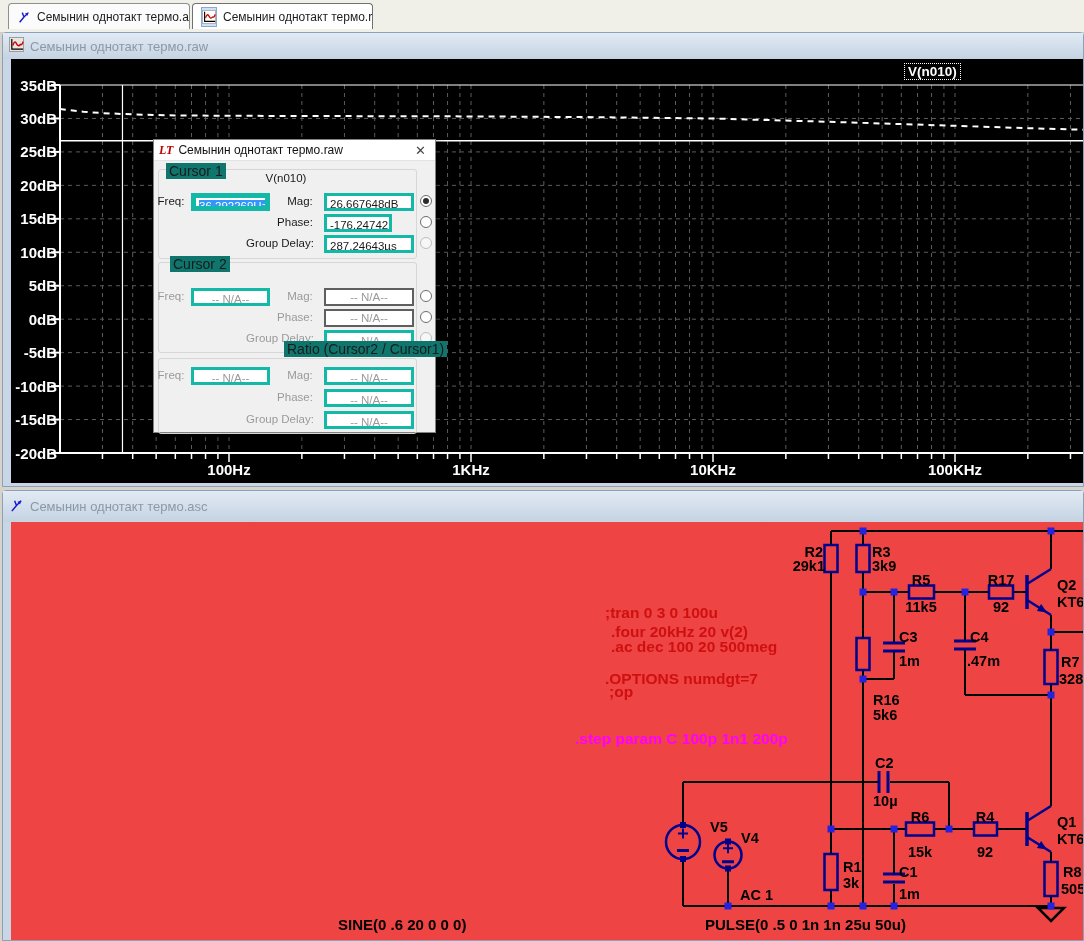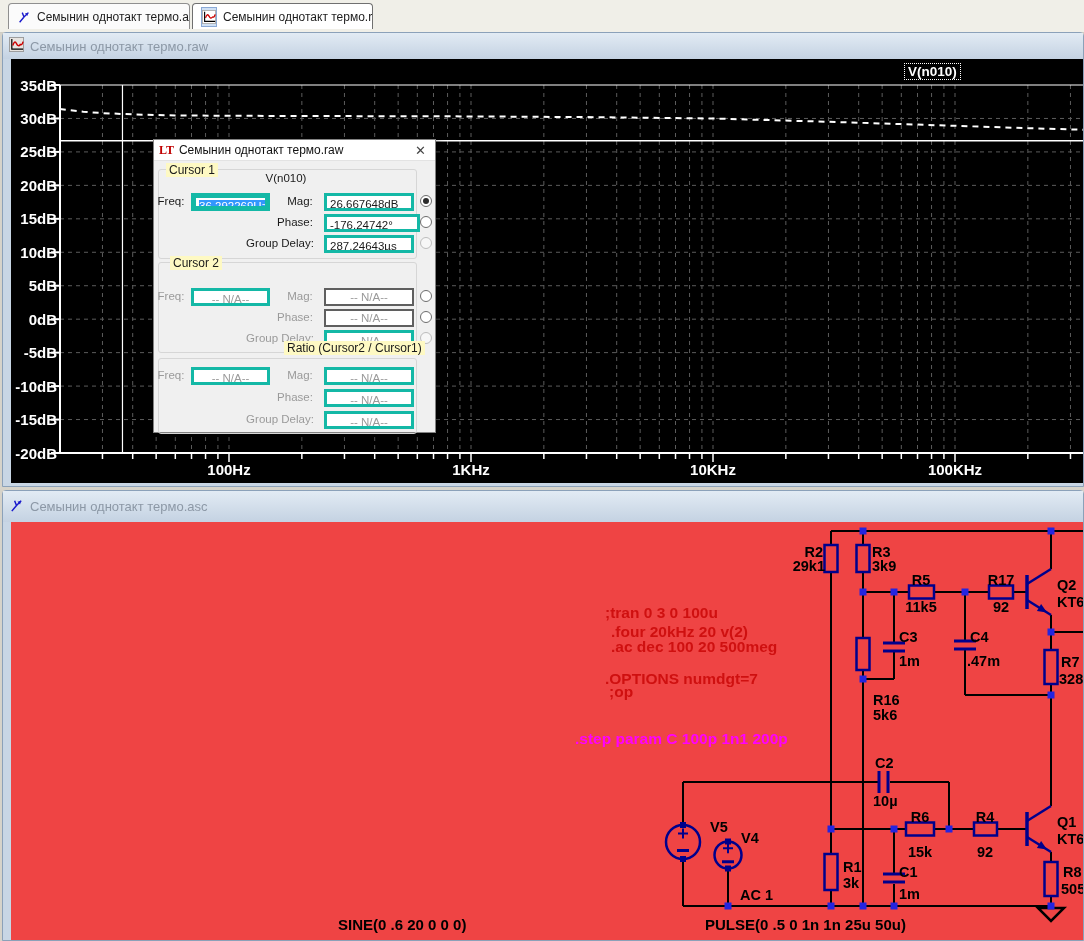--- a/index.html
+++ b/index.html
@@ -19,25 +19,25 @@
   #sch-window .titlebar{height:31px}
   .wave-client{position:absolute;left:8px;top:26px;right:0;bottom:3px;background:#000;overflow:hidden}
   .sch-client{position:absolute;left:8px;top:31px;right:0;bottom:0;background:#ef4444;overflow:hidden}
   
   #plot-svg{position:absolute;left:0;top:0}
   .legend{position:absolute;left:893px;top:4px;color:#fff;font-weight:bold;font-size:13.5px;border:1px dotted #fff;padding:0 3px;background:#000}
   .annotation{position:absolute;left:498px;top:186px;color:#ffff00;font-size:46px;font-weight:600;white-space:nowrap}
   
   .dialog{position:absolute;left:142px;top:80px;width:283px;height:294px;background:#f0f0f0;border:1px solid #828282;box-shadow:3px 3px 8px rgba(0,0,0,.5);box-sizing:border-box;font-size:11.5px;color:#1a1a1a}
   .dlg-title{position:absolute;left:0;top:0;right:0;height:20px;background:#fff;display:flex;align-items:center;gap:5px;padding:0 5px;border-bottom:1px solid #e3e3e3}
-  .lt-logo{color:#c00000;font-weight:bold;font-size:12px;font-family:"Liberation Serif",serif}
+  .lt-logo{color:#c00000;font-weight:bold;font-style:italic;font-size:12px;font-family:"Liberation Serif",serif}
   .dlg-title-text{flex:1;font-size:12px;color:#111}
   .dlg-close{color:#444;font-size:13px;cursor:default;padding:0 4px}
   .groupbox{position:absolute;border:1px solid #d6d6d6;border-radius:3px}
-  .gb-label{position:absolute;background:#fef9c3;padding:0 3px;font-size:12px;color:#1a1a1a;white-space:nowrap}
+  .gb-label{position:absolute;background:#0f766e;padding:0 3px;font-size:14px;color:#1a1a1a;white-space:nowrap}
   .trace-name{position:absolute;left:100px;top:32px;width:64px;text-align:center;color:#1a1a1a}
   .fld-label{position:absolute;text-align:center;white-space:nowrap}
   .fld-label.dim{color:#9a9a9a}
   .fld{position:absolute;height:18px;background:#fff;border:3px solid #14b8a6;box-sizing:border-box;line-height:16px;padding-left:3px;overflow:hidden;white-space:nowrap}
   .fld.na{color:#9a9a9a;text-align:center;padding-left:0}
   .fld.dark{border:2px solid #5f5f5f;line-height:14px}
   .fld.focus{border:5px solid #14b8a6}
   .fld .sel{background:#3297fd;color:#fff}
   .caret{display:inline-block;width:1px;height:12px;background:#000;vertical-align:middle;margin-left:1px}
   .radio{position:absolute;width:12px;height:12px;border-radius:50%;border:1px solid #6d6d6d;background:#fff;box-sizing:border-box}
@@ -218,21 +218,21 @@
 
       <div class="groupbox" style="left:4px;top:29px;width:257px;height:88px"></div>
       <div class="gb-label" style="left:12px;top:23px">Cursor 1</div>
       <div class="trace-name">V(n010)</div>
       <span class="fld-label" style="left:0px;top:55px;width:34px">Freq:</span>
       <div class="fld focus" style="left:37px;top:53px;width:79px"><span class="sel">36.292269Hz</span><span class="caret"></span></div>
       <span class="fld-label" style="left:126px;top:55px;width:40px">Mag:</span>
       <div class="fld" style="left:170px;top:53px;width:90px">26.667648dB</div>
       <span class="radio checked" style="left:266px;top:55px"></span>
       <span class="fld-label" style="left:116px;top:76px;width:50px">Phase:</span>
-      <div class="fld" style="left:170px;top:74px;width:96px">-176.24742°</div>
+      <div class="fld" style="left:170px;top:74px;width:68px">-176.24742°</div>
       <span class="radio" style="left:266px;top:76px"></span>
       <span class="fld-label" style="left:86px;top:97px;width:80px">Group Delay:</span>
       <div class="fld" style="left:170px;top:95px;width:90px">287.24643µs</div>
       <span class="radio disabled" style="left:266px;top:97px"></span>
 
       <div class="groupbox" style="left:4px;top:122px;width:257px;height:89px"></div>
       <div class="gb-label" style="left:16px;top:116px">Cursor 2</div>
       <span class="fld-label dim" style="left:0px;top:150px;width:34px">Freq:</span>
       <div class="fld na" style="left:37px;top:148px;width:79px">-- N/A--</div>
       <span class="fld-label dim" style="left:126px;top:150px;width:40px">Mag:</span>

